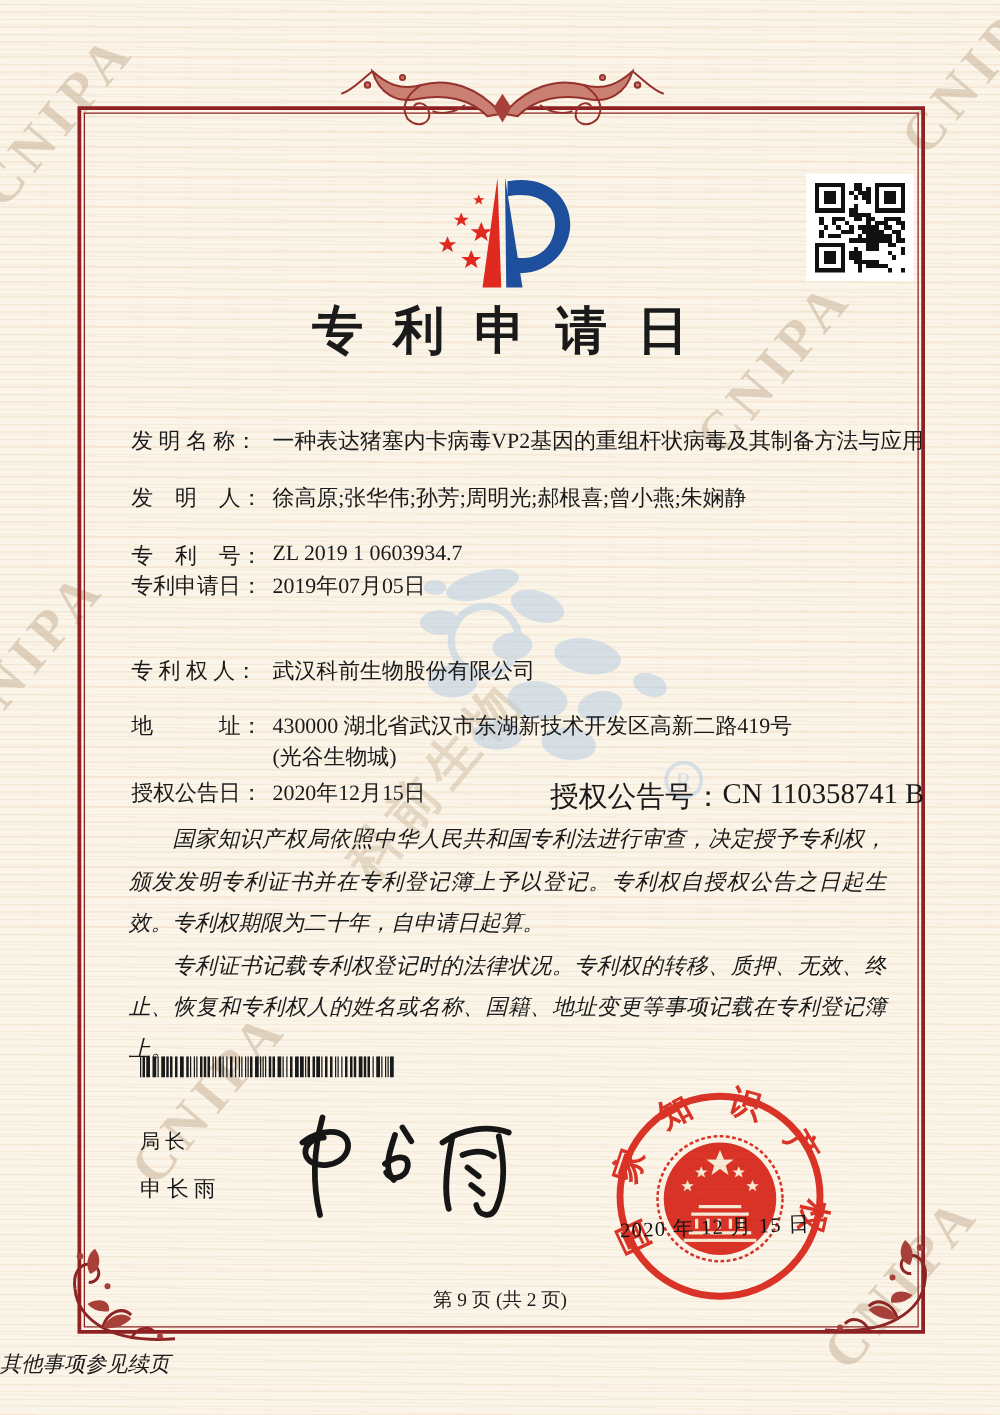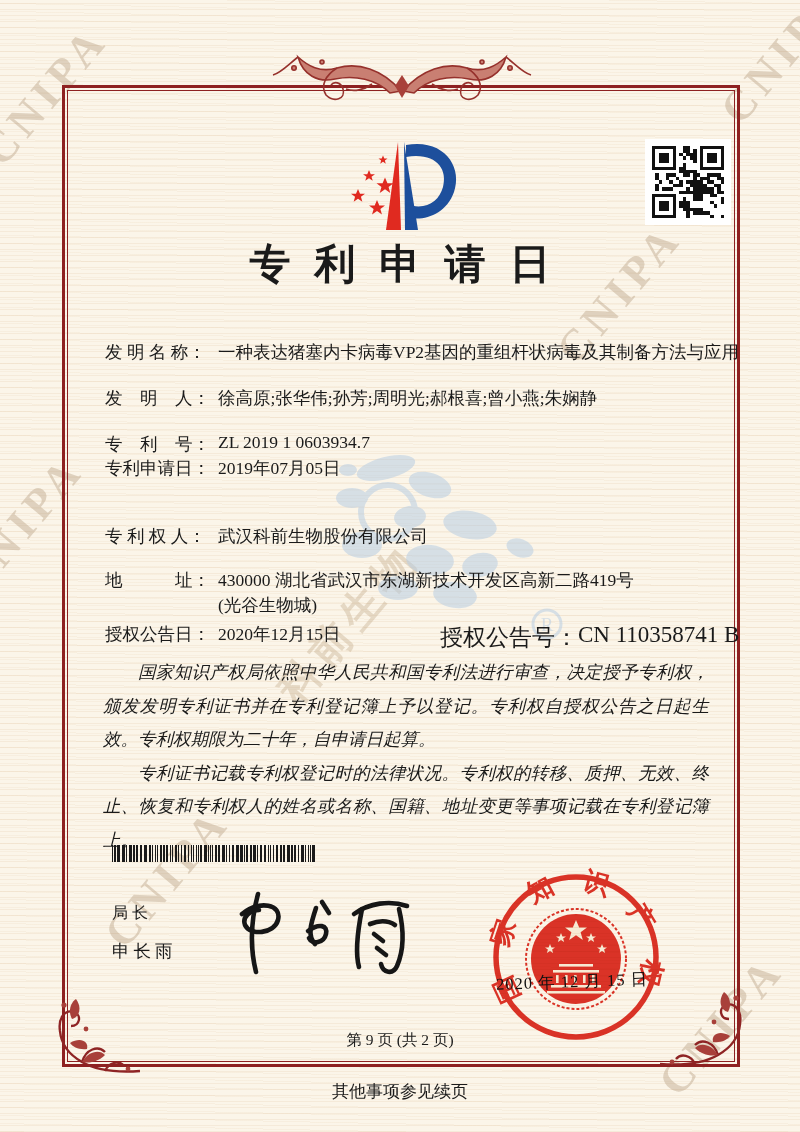--- a/index.html
+++ b/index.html
@@ -48,22 +48,22 @@
   .sig-title{position:absolute;left:112px;top:903px;font-size:16px;letter-spacing:4px;}
   .sig-name{position:absolute;left:112px;top:939px;font-size:17.5px;letter-spacing:4px;}
   .sig-script{position:absolute;left:218px;top:878px;width:215px;height:108px;}
   
   .seal{position:absolute;left:487px;top:863px;width:178px;height:178px;
         mix-blend-mode:multiply;opacity:.95;}
   .seal-date{position:absolute;left:496px;top:971px;width:160px;font-size:16.5px;
              letter-spacing:1px;transform:rotate(-2deg);color:#111;z-index:5;}
   
   .page-no{position:absolute;left:0;top:1030px;width:800px;text-align:center;font-size:15.5px;}
-  .cont-note{position:absolute;left:0;top:1080px;width:800px;text-align:center;font-size:17px;
-             font-family:"DejaVu Serif",serif;}
+  .cont-note{position:absolute;left:0;top:1080px;width:800px;text-align:left;font-size:17px;
+             font-style:italic;font-family:"DejaVu Serif",serif;}
   .blue-wm{position:absolute;left:300px;top:428px;width:290px;height:250px;opacity:.55;
            pointer-events:none;}
 </style>
 </head>
 <body>
 
 <div class="page">
 
   <div class="wm" style="left:-38px;top:70px">CNIPA</div>
   <div class="wm" style="left:536px;top:268px">CNIPA</div>

